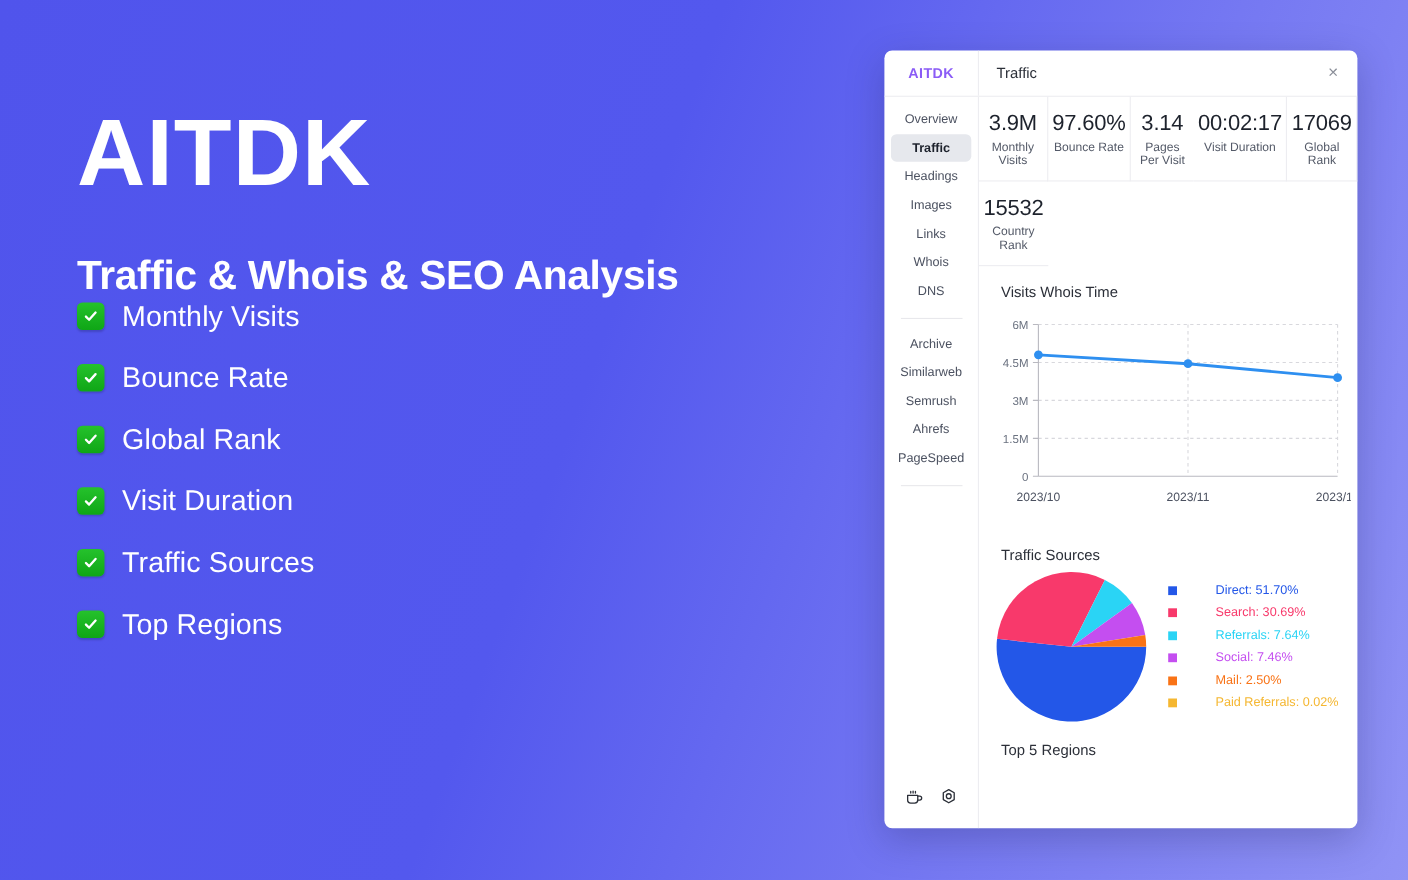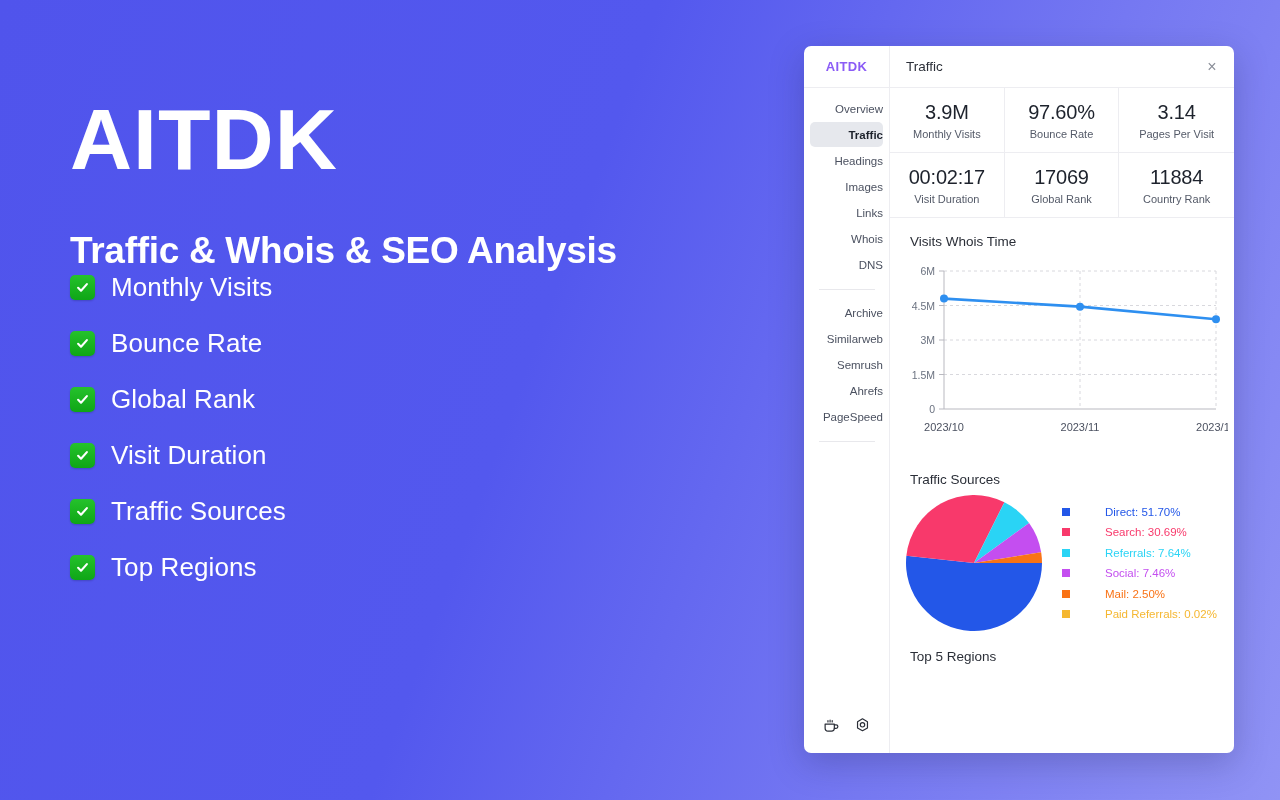--- a/index.html
+++ b/index.html
@@ -56,37 +56,37 @@
   }
 
   #panel-body { flex:1; display:flex; min-height:0; }
 
   
   #sidebar {
     width:85px; flex:0 0 auto; display:flex; flex-direction:column;
     align-items:center; padding-top:8px; position:relative;
   }
   .nav-item {
-    width:73px; padding:6.5px 0; margin-bottom:1px; text-align:right;
+    width:73px; padding:6.5px 0; margin-bottom:1px; text-align:center;
     font-size:11.5px; color:#4b5160; border-radius:5px; cursor:pointer;
   }
   .nav-item.active { background:#e6e8ed; color:#1d222c; font-weight:bold; }
   .nav-div { width:56px; height:1px; background:#e8e8ec; margin:11px 0 10px; }
   #sidebar-tools {
     position:absolute; bottom:0; left:0; width:100%;
     display:flex; align-items:center; justify-content:center; gap:14px;
     height:52px;
   }
   #sidebar-tools .ic { cursor:pointer; display:block; }
 
   
   #content { flex:1; min-width:0; border-left:1px solid #ededf1; display:flex; flex-direction:column; }
 
   
-  #stats { display:grid; grid-template-columns:repeat(3,1fr); flex:0 0 auto; }
+  #stats { display:grid; grid-template-columns:repeat(5,1fr); flex:0 0 auto; }
   .stat {
     padding:13px 4px 12px; text-align:center;
     border-right:1px solid #ededf1; border-bottom:1px solid #ededf1;
   }
   .stat:nth-child(3n) { border-right:none; }
   .stat-value { font-size:20px; color:#1d222c; letter-spacing:-.2px; margin-bottom:4px; }
   .stat-label { font-size:11px; color:#545a68; }
 
   .section-title { font-size:13.5px; color:#2b2f38; padding:16px 0 0 20px; }
 
@@ -223,21 +223,21 @@
           </div>
           <div class="stat">
             <div class="stat-value">00:02:17</div>
             <div class="stat-label">Visit Duration</div>
           </div>
           <div class="stat">
             <div class="stat-value">17069</div>
             <div class="stat-label">Global Rank</div>
           </div>
           <div class="stat">
-            <div class="stat-value">11884</div>
+            <div class="stat-value">15532</div>
             <div class="stat-label">Country Rank</div>
           </div>
         </div>
 
       <div class="section-title">Visits Whois Time</div>
 
       <div id="line-wrap">
         <svg id="line-svg" width="330" height="195" viewBox="0 0 330 195">
             <line x1="41" y1="152" x2="46" y2="152" stroke="#b9b9c0" stroke-width="1"></line>
             <text x="37" y="156" text-anchor="end" font-size="10.5" fill="#6b7280" font-family="&quot;Liberation Sans&quot;, sans-serif">0</text>

